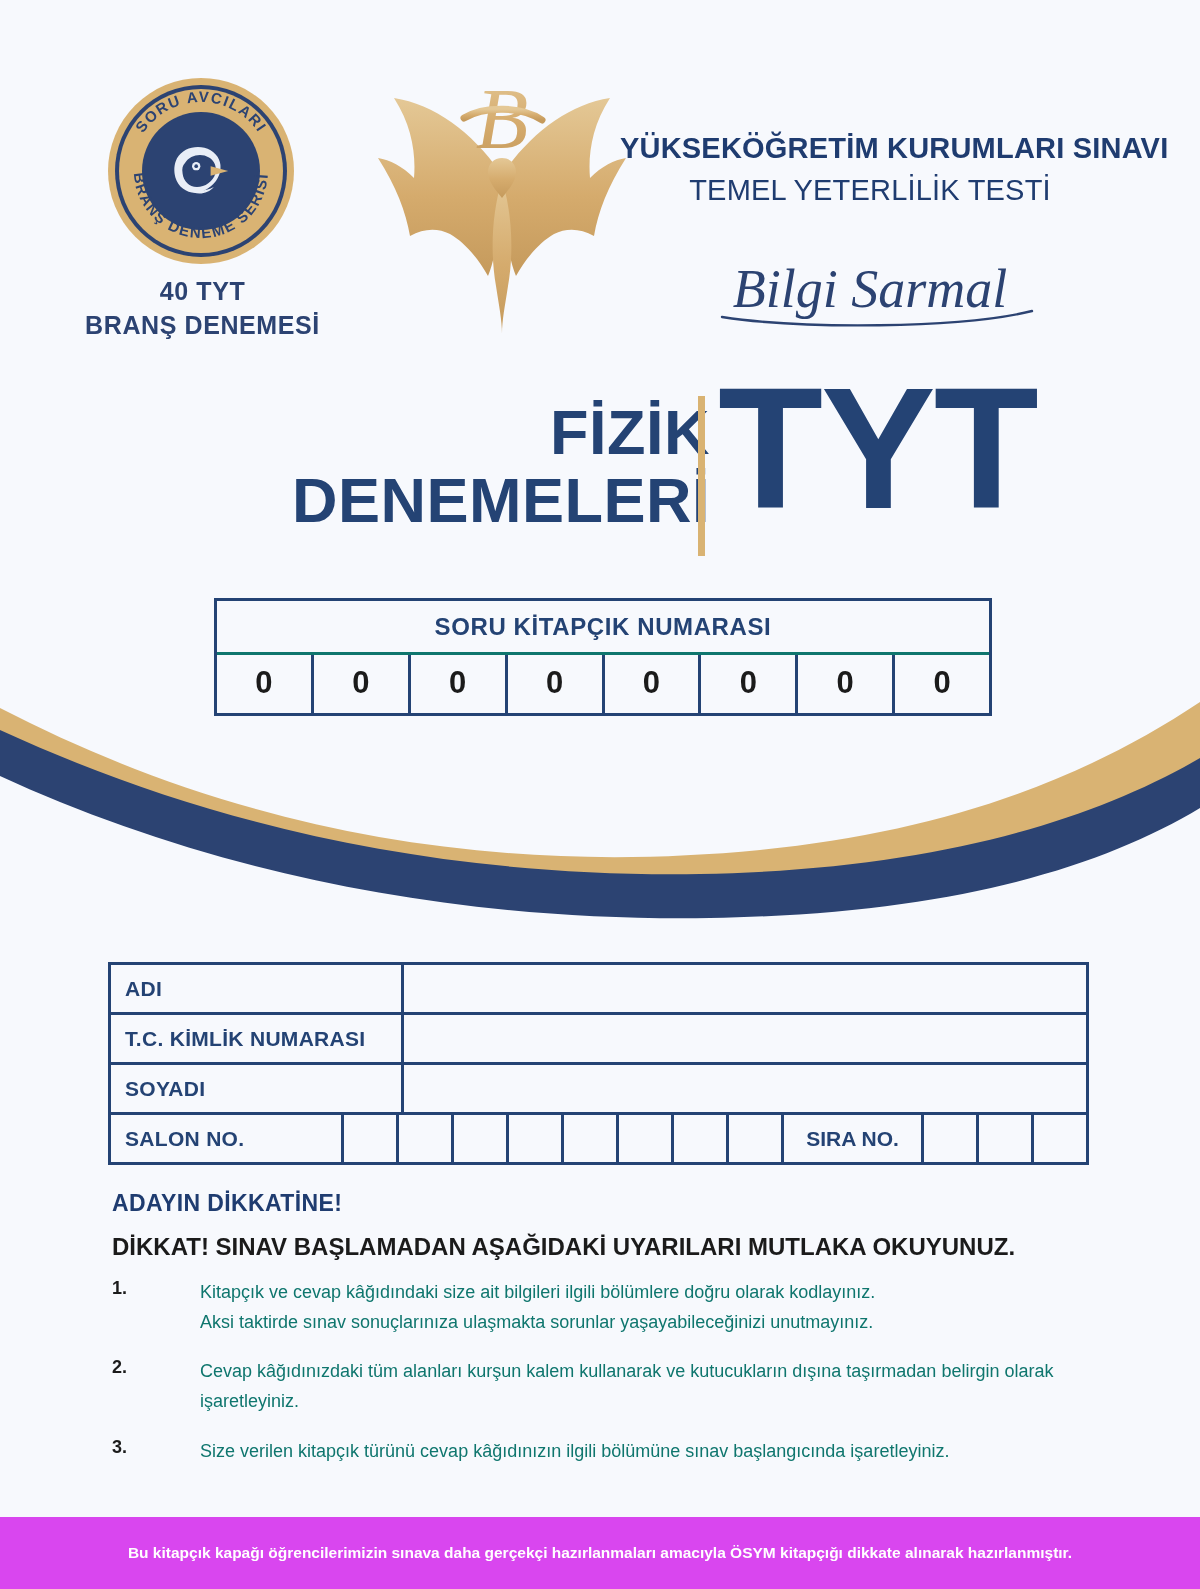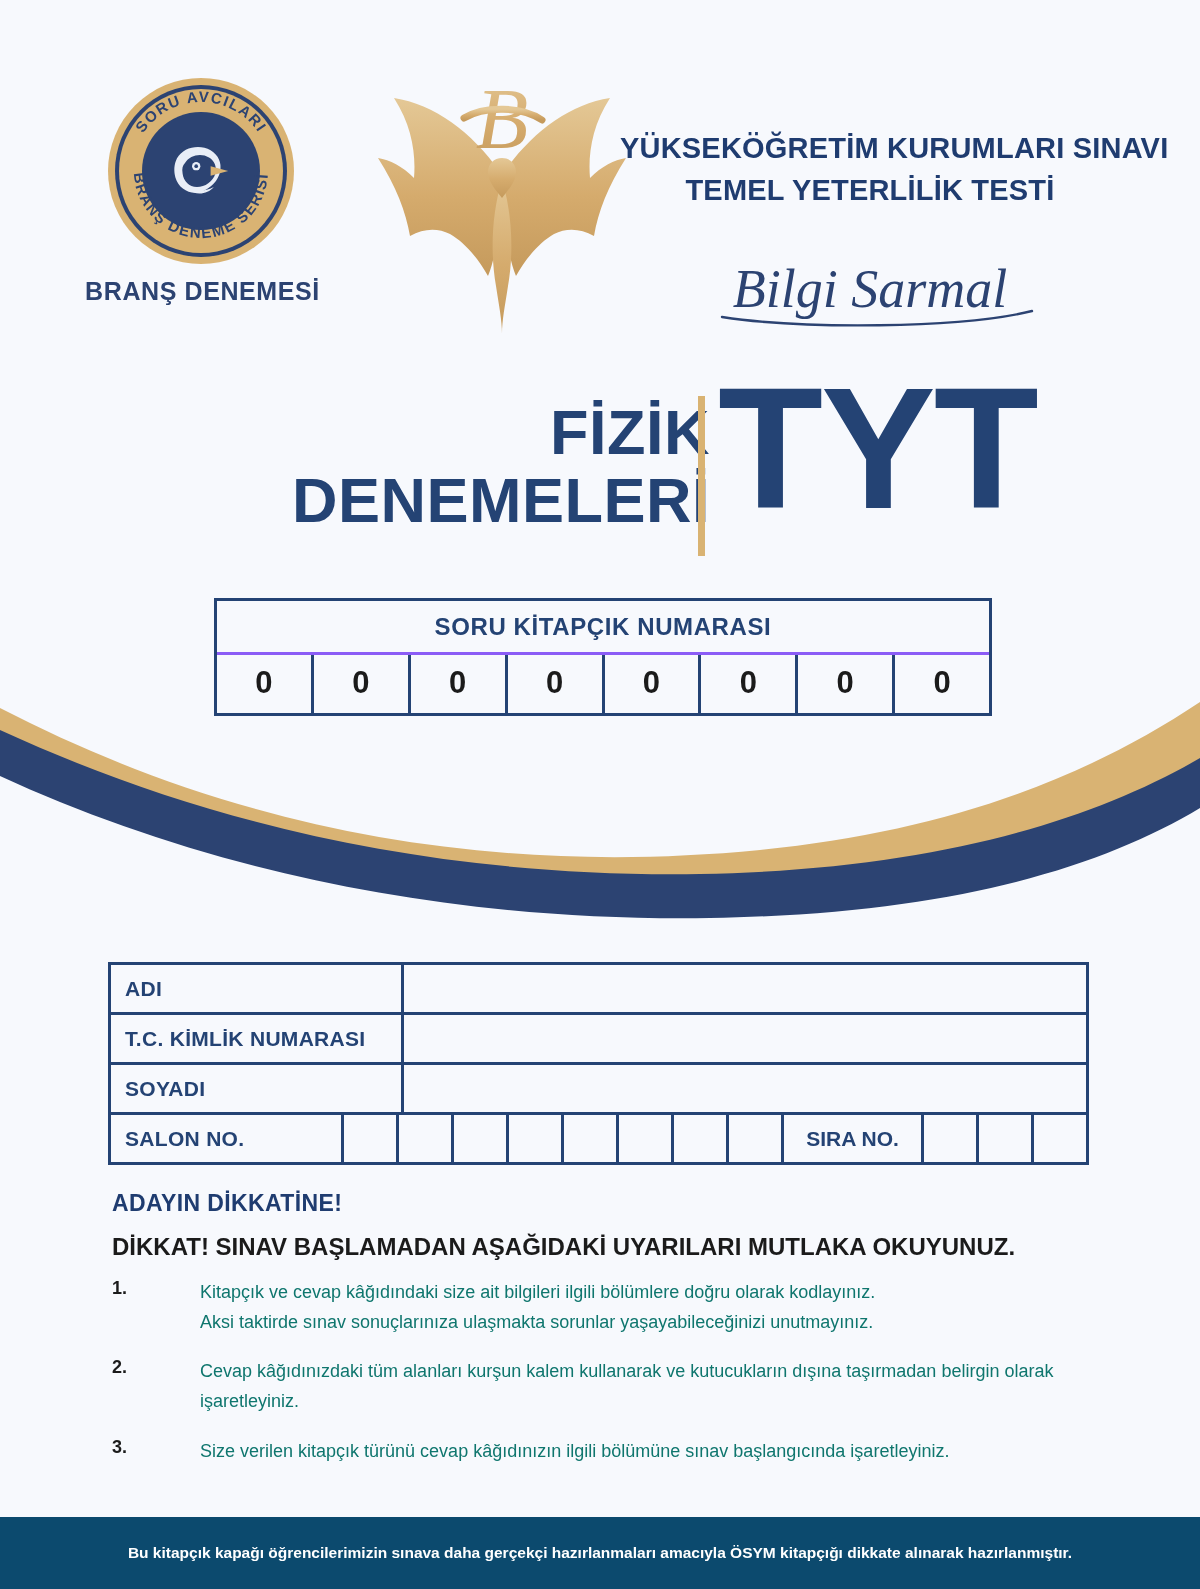--- a/index.html
+++ b/index.html
@@ -106,21 +106,21 @@
     color: #1f3c70;
   }
   .exam-title .l1 {
     font-size: 29px;
     font-weight: bold;
     letter-spacing: 0.2px;
     white-space: nowrap;
   }
   .exam-title .l2 {
     font-size: 29px;
-    font-weight: bold;
+    font-weight: normal;
     margin-top: 9px;
     letter-spacing: 0.2px;
   }
   .brand-script {
     position: absolute;
     left: 660px;
     top: 245px;
     width: 420px;
     text-align: center;
   }
@@ -172,21 +172,21 @@
     width: 772px;
     border: 3px solid #244374;
   }
   .booklet-head {
     text-align: center;
     color: #244374;
     font-weight: bold;
     font-size: 24px;
     letter-spacing: 0.6px;
     padding: 12px 0 11px;
-    border-bottom: 3px solid #8b5cf6;
+    border-bottom: 3px solid #0f766e;
   }
   .booklet-cells {
     display: flex;
   }
   .booklet-cells .cell {
     flex: 1;
     text-align: center;
     font-size: 31px;
     font-weight: bold;
     color: #1b1b1b;
@@ -302,21 +302,21 @@
     margin-left: 40px;
   }
 
   
   .footer {
     position: absolute;
     left: 0;
     bottom: 0;
     width: 1200px;
     height: 72px;
-    background: #0c4a6e;
+    background: #d946ef;
     display: flex;
     align-items: center;
     justify-content: center;
   }
   .footer-text {
     color: #ffffff;
     font-size: 15.5px;
     font-weight: bold;
     text-align: center;
     padding: 0 40px;
@@ -351,20 +351,21 @@
         <text>
           <textPath href="#arcTop" startOffset="50%" text-anchor="middle">SORU AVCILARI</textPath>
         </text>
         <text font-size="12.5">
           <textPath href="#arcBot" startOffset="50%" text-anchor="middle">BRANŞ DENEME SERİSİ</textPath>
         </text>
       </svg>
     </div>
 
     <div class="badge-caption">
+      <div>40 TYT</div>
       <div>BRANŞ DENEMESİ</div>
     </div>
 
     <svg class="phoenix" viewBox="0 0 260 290">
       <defs>
         <linearGradient id="gold" x1="0" y1="0" x2="0" y2="1">
           <stop offset="0%" stop-color="#e4c896"></stop>
           <stop offset="55%" stop-color="#d5ab6d"></stop>
           <stop offset="100%" stop-color="#c59a5c"></stop>
         </linearGradient>

